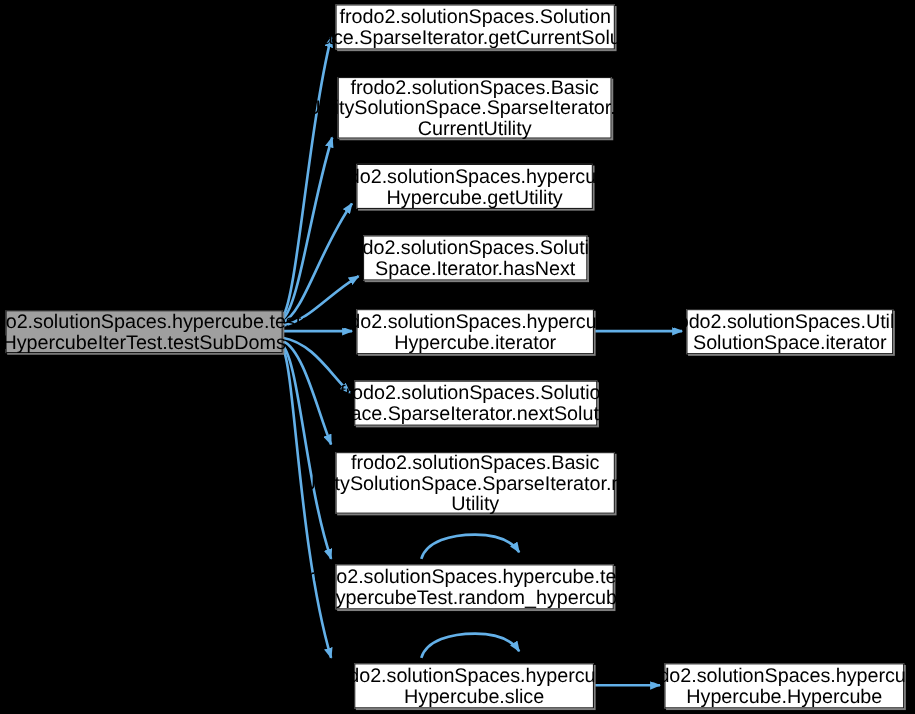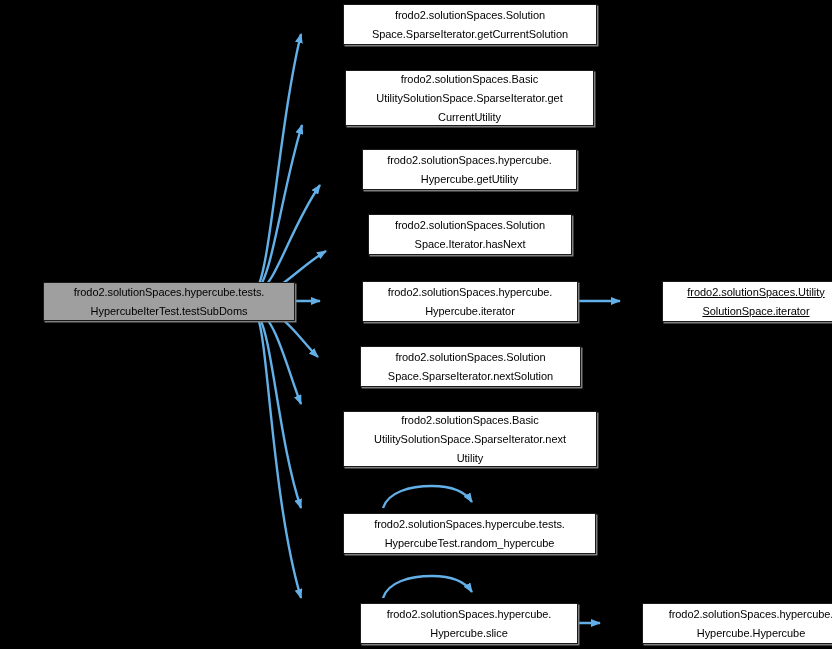--- a/index.html
+++ b/index.html
@@ -26,28 +26,27 @@
   .node {
     position: absolute;
     box-sizing: border-box;
     display: flex;
     align-items: center;
     justify-content: center;
     text-align: center;
     border: 1px solid #1a1a1a;
     background: #ffffff;
     color: #000000;
-    font-size: 11px;
+    font-size: 18px;
     line-height: 19px;
     letter-spacing: -0.05px;
     box-shadow: 1.5px 1.5px 0 0 #7f7f7f;
     padding: 0 4px;
     white-space: pre-line;
     z-index: 2;
-    margin-left: 38px;
   }
   .node.root {
     background: #9f9f9f;
     border: 1px solid #1a1a1a;
   }
 </style>
 </head>
 <body>
 
 <div id="canvas">
@@ -80,21 +79,21 @@
 Space.SparseIterator.getCurrentSolution</div>
       <div class="node" style="left: 307px; top: 70px; width: 249px; height: 56px;">frodo2.solutionSpaces.Basic
 UtilitySolutionSpace.SparseIterator.get
 CurrentUtility</div>
       <div class="node" style="left: 324px; top: 149px; width: 215px; height: 41px;">frodo2.solutionSpaces.hypercube.
 Hypercube.getUtility</div>
       <div class="node" style="left: 330px; top: 214px; width: 204px; height: 41px;">frodo2.solutionSpaces.Solution
 Space.Iterator.hasNext</div>
       <div class="node" style="left: 324px; top: 281px; width: 216px; height: 41px;">frodo2.solutionSpaces.hypercube.
 Hypercube.iterator</div>
-      <div class="node" style="left: 624px; top: 281px; width: 188px; height: 41px; text-decoration: underline;">frodo2.solutionSpaces.Utility
+      <div class="node" style="left: 624px; top: 281px; width: 188px; height: 41px;">frodo2.solutionSpaces.Utility
 SolutionSpace.iterator</div>
       <div class="node" style="left: 322px; top: 346px; width: 221px; height: 41px;">frodo2.solutionSpaces.Solution
 Space.SparseIterator.nextSolution</div>
       <div class="node" style="left: 305px; top: 411px; width: 254px; height: 56px;">frodo2.solutionSpaces.Basic
 UtilitySolutionSpace.SparseIterator.next
 Utility</div>
       <div class="node" style="left: 305px; top: 513px; width: 253px; height: 41px;">frodo2.solutionSpaces.hypercube.tests.
 HypercubeTest.random_hypercube</div>
       <div class="node" style="left: 322px; top: 603px; width: 218px; height: 41px;">frodo2.solutionSpaces.hypercube.
 Hypercube.slice</div>

